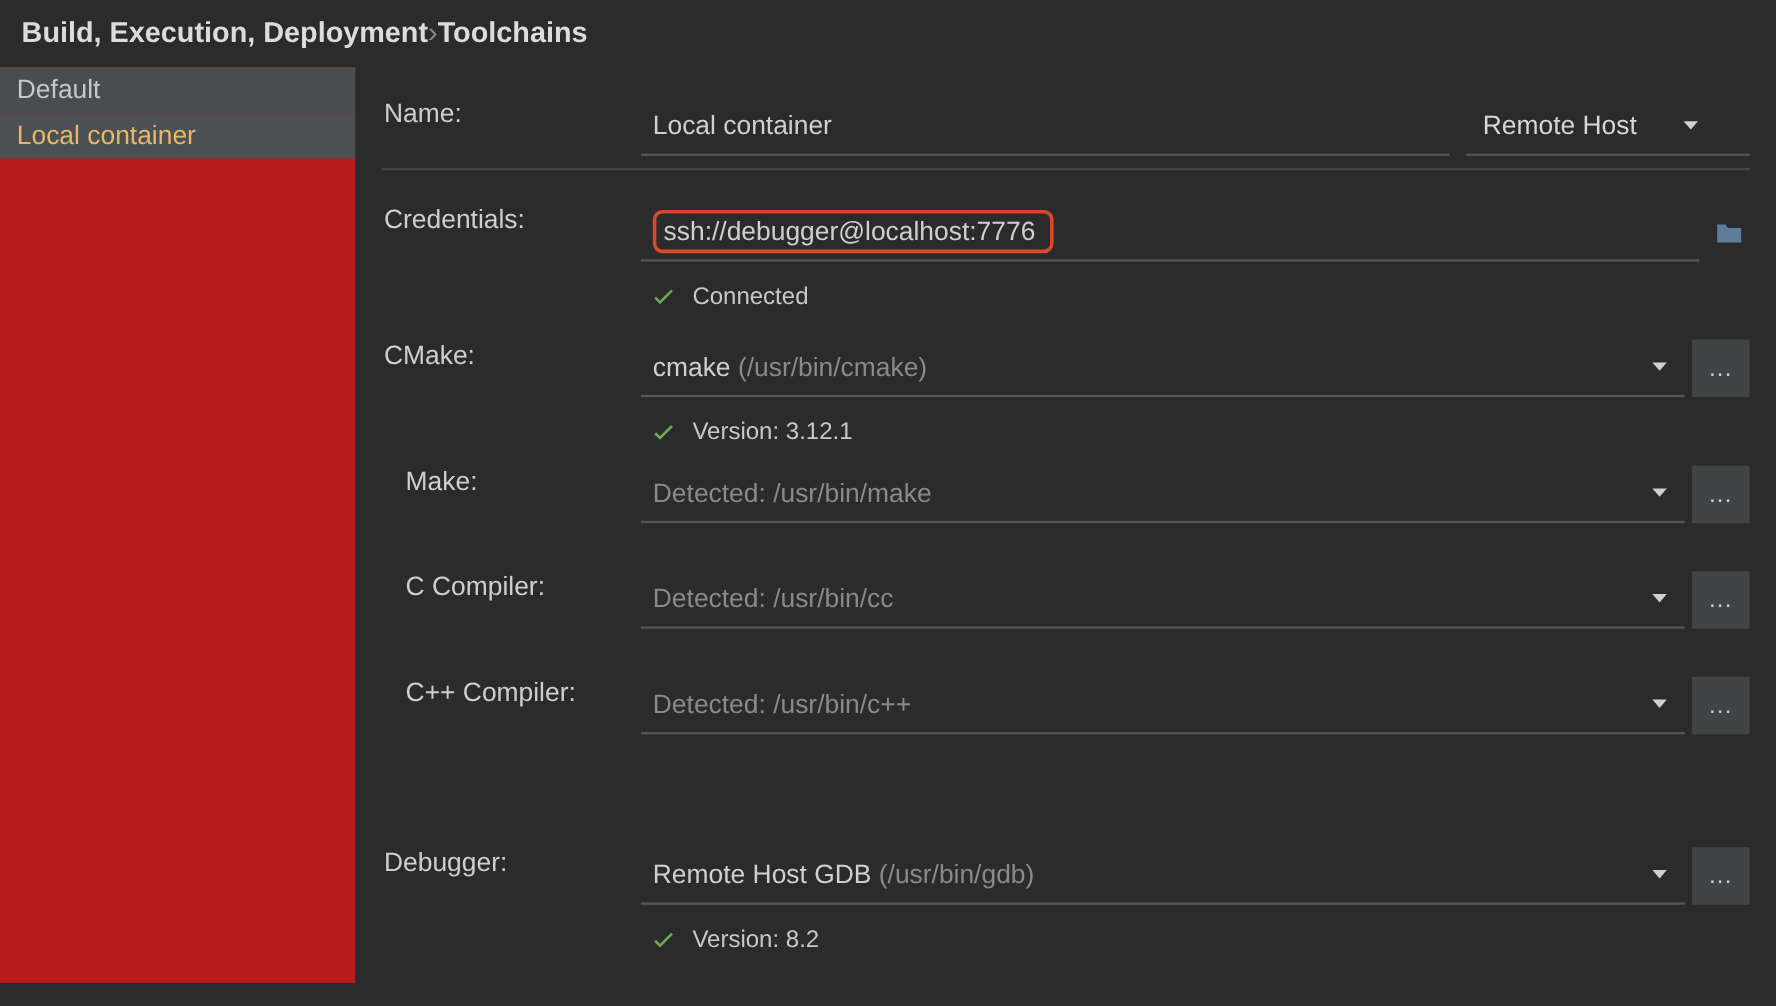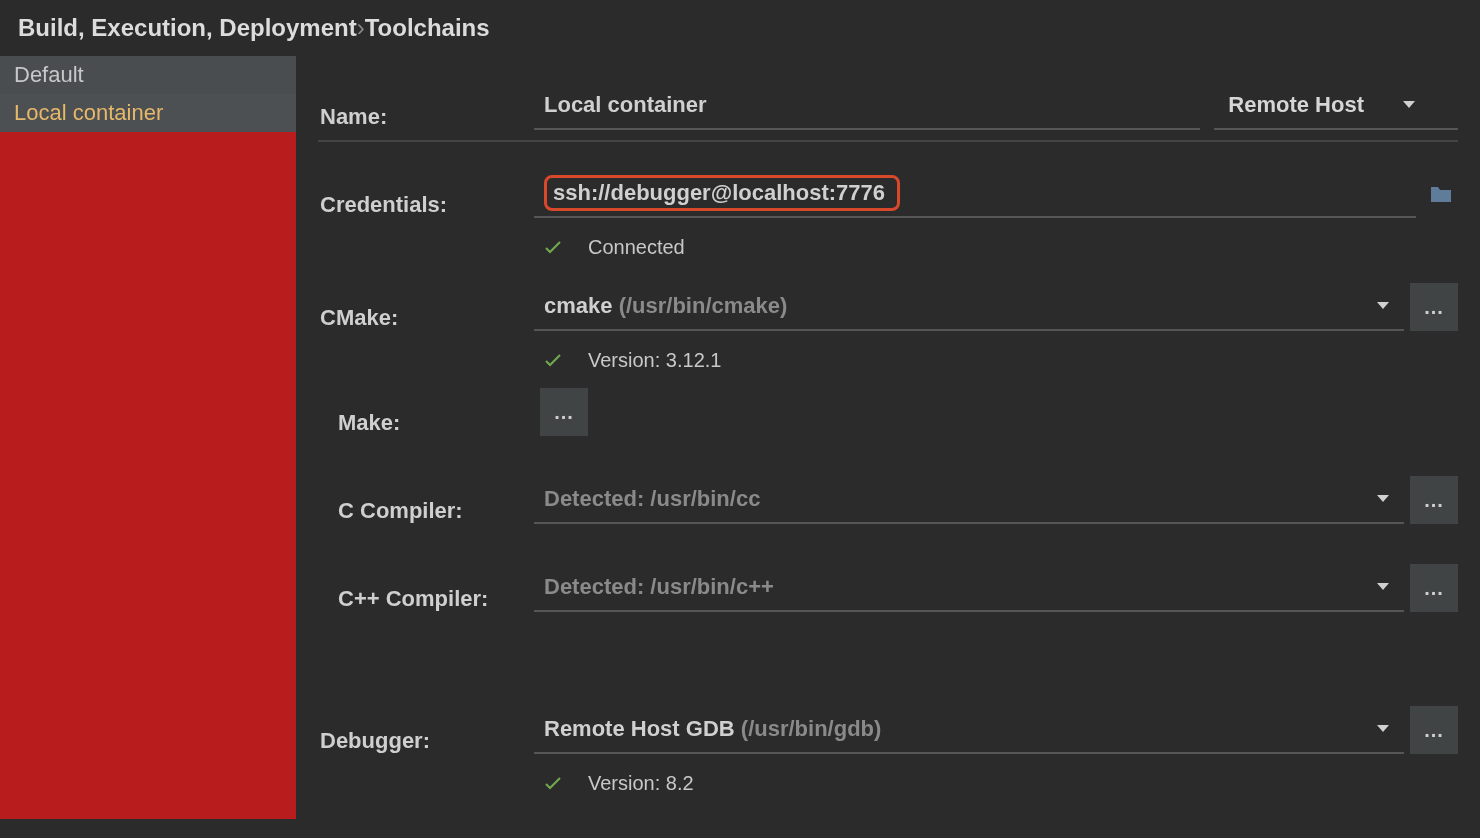--- a/index.html
+++ b/index.html
@@ -32,23 +32,22 @@
       cursor: pointer;
     }
     .sidebar-item.dim { color: #c8c8c8; background: #4a4d4f; }
     .sidebar-item.sel { background: #4c5052; color: #e6b86a; }
     .main {
       flex: 1;
       padding: 26px 22px 0 22px;
     }
     .row {
       display: flex;
-      align-items: flex-end;
+      align-items: flex-start;
       margin-bottom: 10px;
-      font-weight: bold;
     }
     .label {
       width: 216px;
       color: #cfcfcf;
       font-size: 22px;
       padding-left: 2px;
     }
     .label.indent { padding-left: 20px; }
     .field {
       flex: 1;
@@ -110,21 +109,21 @@
       border: 3px solid #d8482b;
       border-radius: 8px;
       padding: 2px 12px 2px 6px;
       display: inline-block;
       margin: 2px 0;
     }
     .status {
       margin-left: 216px;
       display: flex;
       align-items: center;
-      gap: 26px;
+      gap: 15px;
       padding: 8px 0 24px 10px;
       font-size: 20px;
       color: #c8c8c8;
     }
     .status.tight { padding-bottom: 16px; }
     .check { color: #6fa84f; }
     .check svg { display: block; }
     .section-gap { height: 54px; }
     .divider { border-bottom: 2px solid #444; height:1px; margin-left:0; margin-top: 8px; margin-bottom: 28px; }
   </style>
@@ -203,20 +202,30 @@
       <span class="check">
         <svg width="18" height="14" viewBox="0 0 18 14">
             <path d="M2 7 L6 11 L16 1" stroke="#6fa84f" stroke-width="2.2" fill="none"></path>
           </svg>
       </span>
       <span>Version: 3.12.1</span>
     </div>
 
     <div class="row">
       <div class="label indent">Make:</div>
+      <div class="field">
+        <div class="field-text">
+          <span class="placeholder">Detected: /usr/bin/make</span>
+        </div>
+        <span class="chevdown">
+          <svg width="14" height="10" viewBox="0 0 14 10">
+              <path d="M1 1 L7 8 L13 1 Z" fill="#d0d0d0"></path>
+            </svg>
+        </span>
+      </div>
       <div class="ellipsis-btn">...</div>
     </div>
 
     <div style="height:30px"></div>
 
     <div class="row">
       <div class="label indent">C Compiler:</div>
       <div class="field">
         <div class="field-text">
           <span class="placeholder">Detected: /usr/bin/cc</span>

